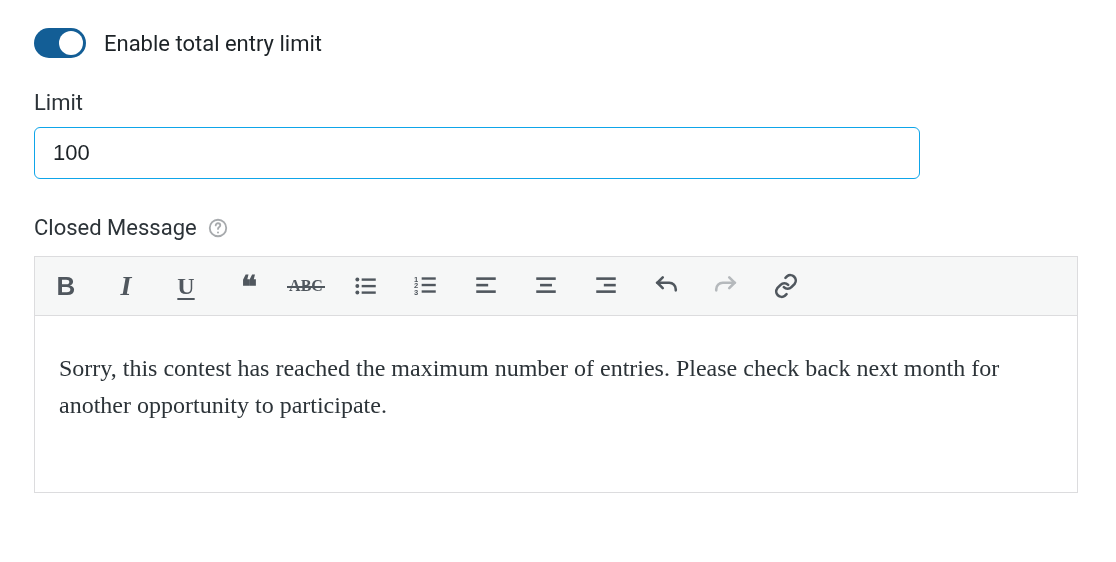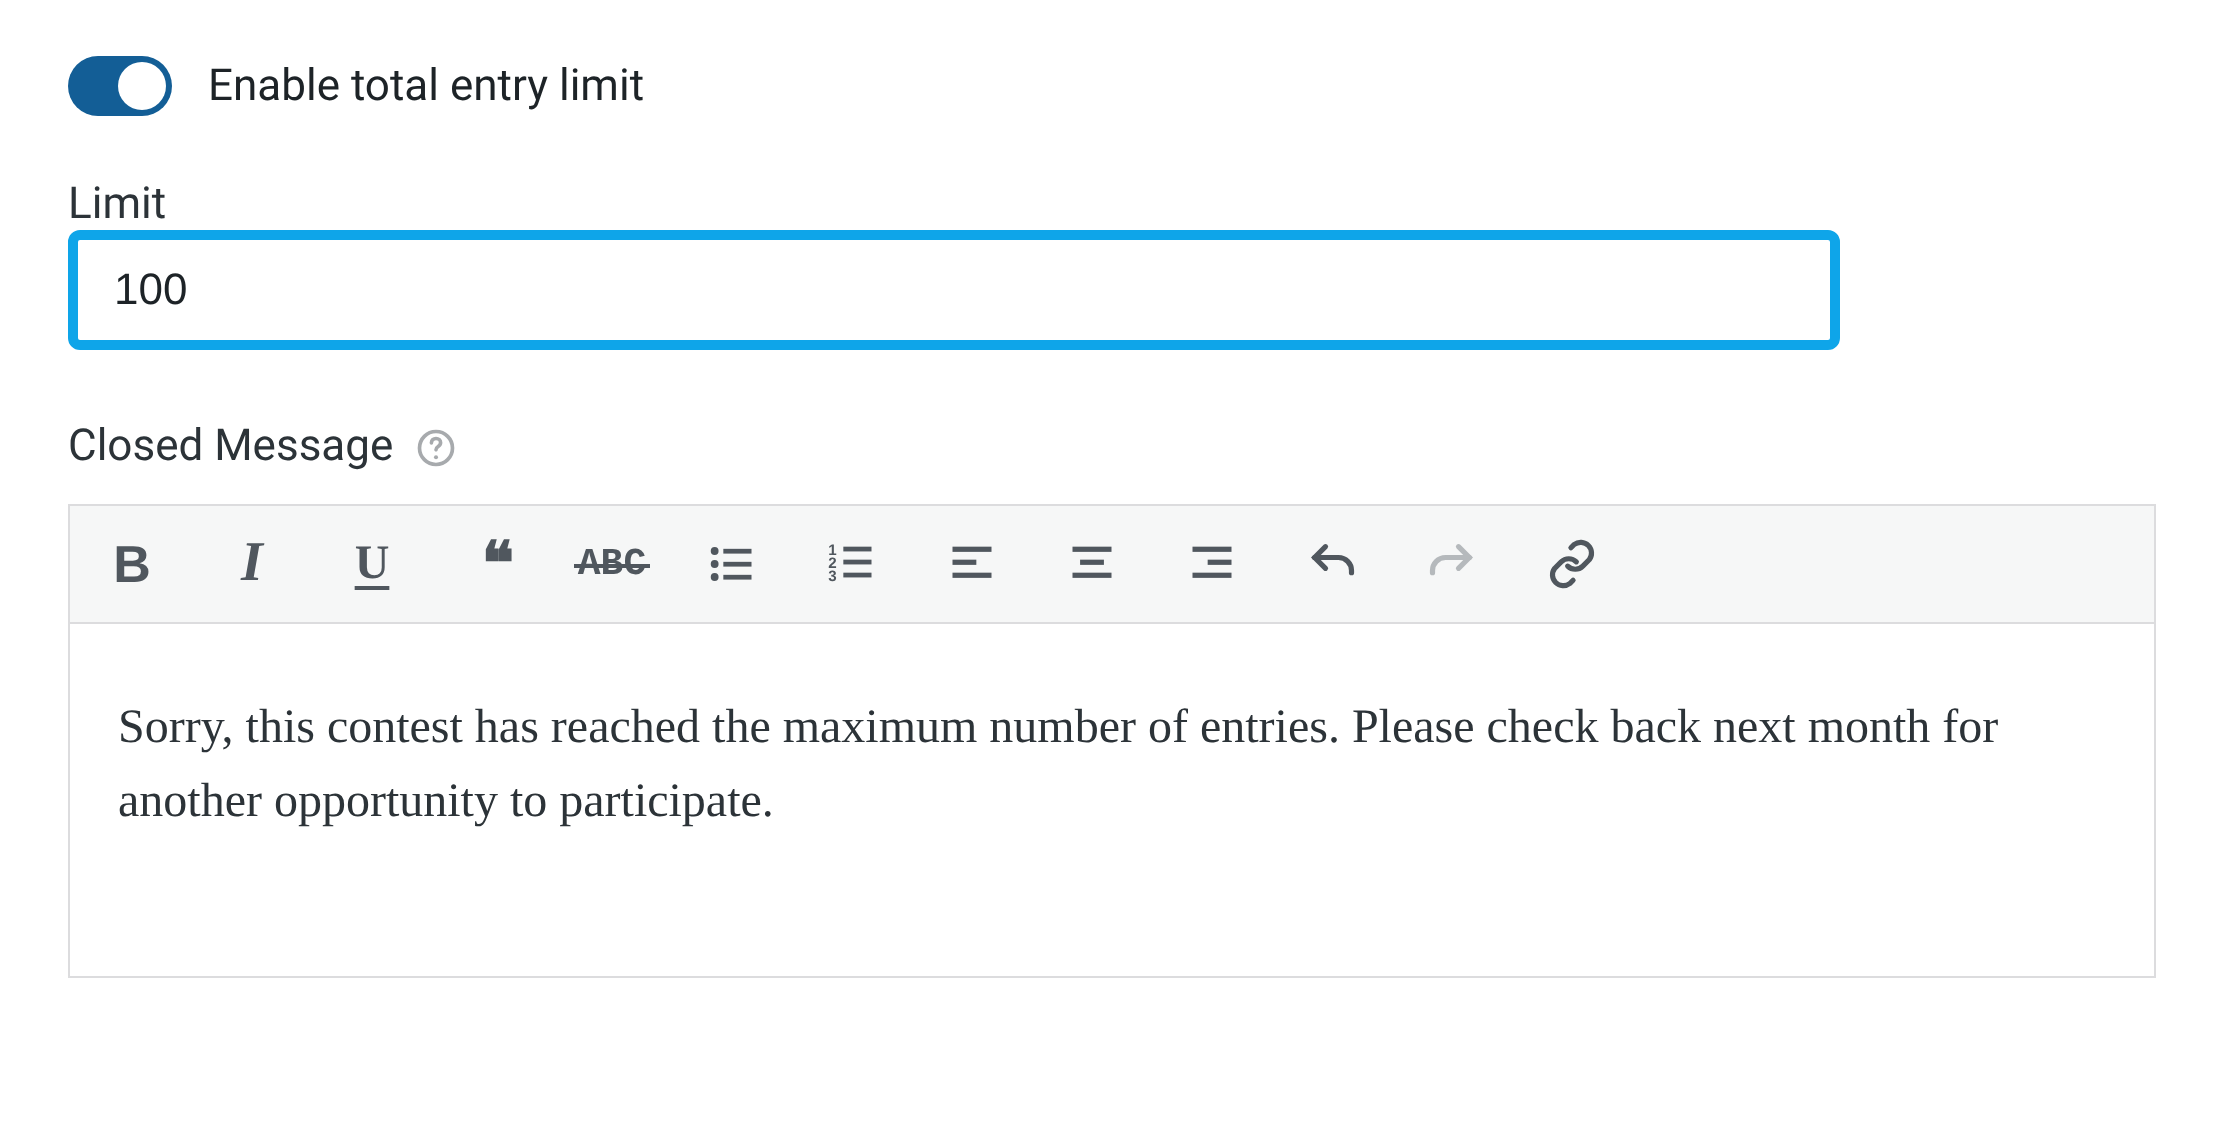--- a/index.html
+++ b/index.html
@@ -37,31 +37,32 @@
     }
     
     .toggle-label {
       font-size: 22px;
       color: #1d2327;
     }
     
     .field-label {
       font-size: 22px;
       color: #2c3338;
+      margin-bottom: 12px;
       display: flex;
       align-items: center;
       gap: 10px;
     }
     
     .text-input {
       width: 886px;
       max-width: 100%;
       font-size: 22px;
       padding: 12px 18px;
-      border: 5px solid #0ea5e9;
+      border: 1px solid #0ea5e9;
       border-radius: 6px;
       background: #fff;
       color: #1d2327;
       display: block;
       margin-bottom: 36px;
     }
     
     .help-icon {
       display: inline-flex;
       align-items: center;
@@ -122,21 +123,21 @@
       font-weight: bold;
       font-family: Georgia, serif;
     }
     .tb-btn svg { width: 26px; height: 26px; }
     .tb-btn.disabled { color: #b5b9bc; cursor: default; }
     
     .tb-bold { font-family: -apple-system, sans-serif; font-weight: 800; font-size: 26px; }
     .tb-italic { font-style: italic; font-family: Georgia, serif; font-size: 28px; }
     .tb-underline { text-decoration: underline; font-family: Georgia, serif; text-underline-offset: 4px; font-size: 24px;}
     .tb-quote { font-size: 30px; letter-spacing: -6px; }
-    .tb-strike { font-size: 19px; letter-spacing: 0px; font-weight: 600; position: relative; font-family: Liberation Mono, monospace;}
+    .tb-strike { font-size: 16px; letter-spacing: 0px; font-weight: 600; position: relative; font-family: Liberation Serif, serif;}
     .tb-strike::after { content:''; position:absolute; left:-2px; right:-2px; top:50%; height:2px; background:#50575e; }
     
     .editor-content {
       border: 1px solid #dcdcde;
       border-top: none;
       padding: 34px 24px 68px 24px;
       min-height: 140px;
     }
     .editor-content p {
       font-family: Georgia, "Times New Roman", serif;

